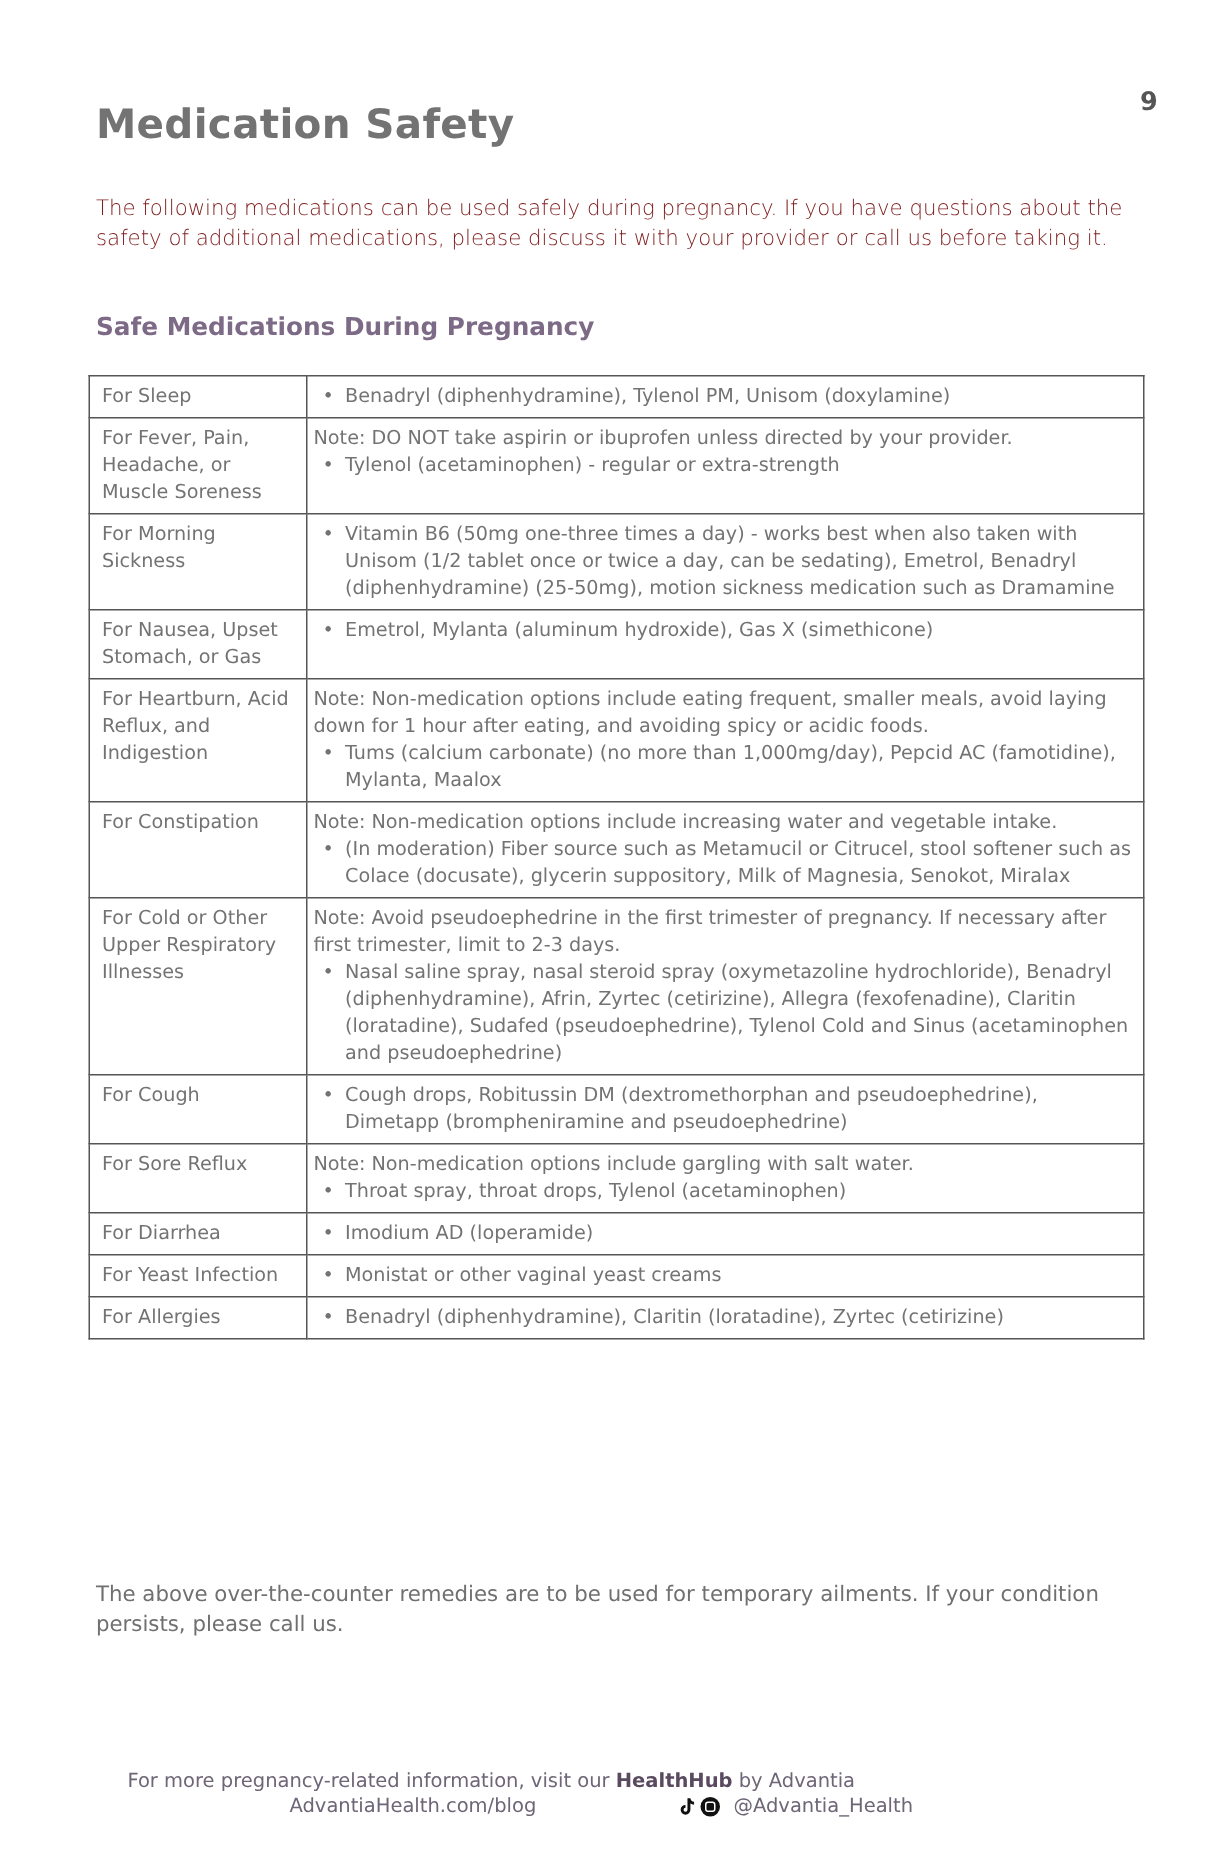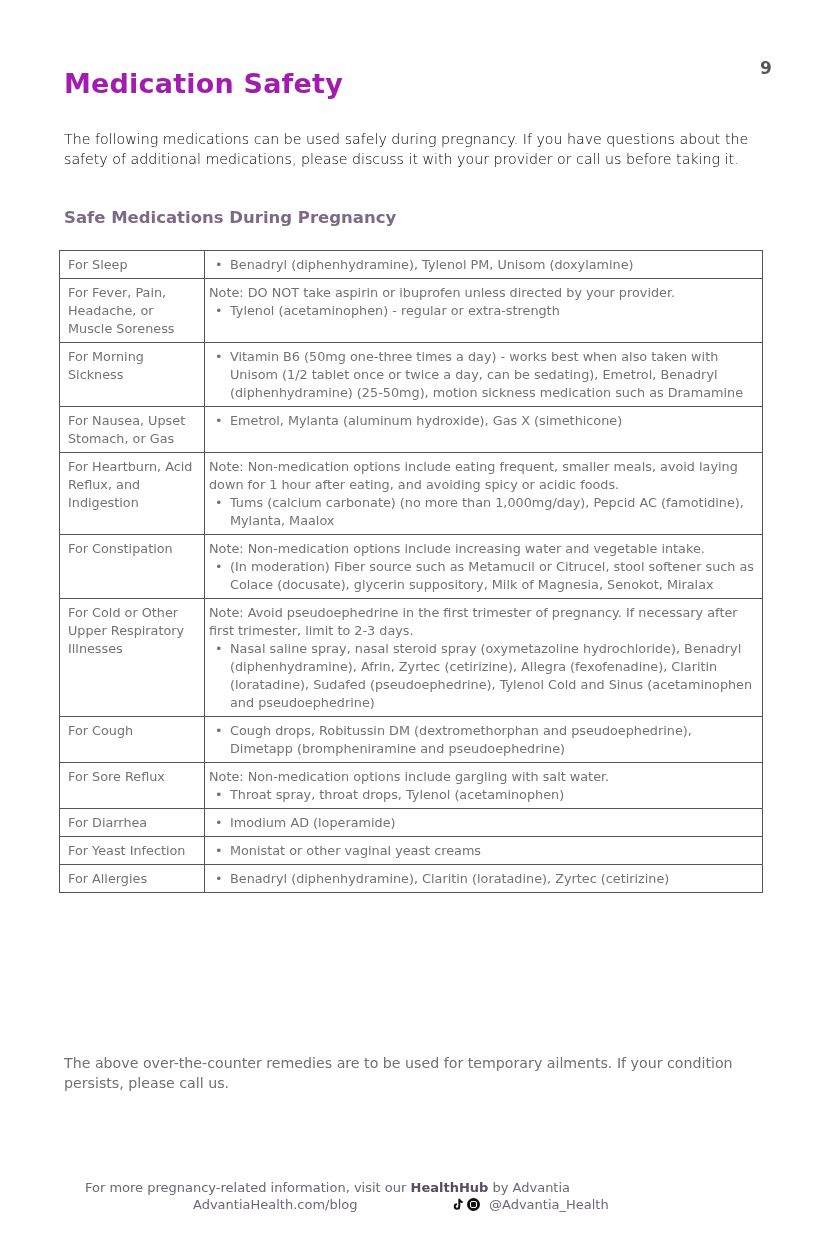--- a/index.html
+++ b/index.html
@@ -1,20 +1,20 @@
 <!DOCTYPE html>
 <html><head>
 <meta charset="utf-8">
 <style>
   html, body { margin: 0; padding: 0; background: #ffffff; }
   body { width: 821px; height: 1237px; position: relative; overflow: hidden;
          font-family: "DejaVu Sans", sans-serif; color: #6b6b6b; }
   .page-number { position: absolute; left: 760px; top: 58px; font-size: 17px; font-weight: bold; color: #555; }
-  .title { position: absolute; left: 64px; top: 68px; margin: 0; font-size: 27px; font-weight: bold; color: #a21caf; letter-spacing: 0.2px; }
-  .intro { position: absolute; left: 64px; top: 129px; width: 690px; margin: 0; font-size: 14.2px; line-height: 20px; color: #000000; font-weight: 300; }
+  .title { position: absolute; left: 64px; top: 68px; margin: 0; font-size: 27px; font-weight: bold; color: #737373; letter-spacing: 0.2px; }
+  .intro { position: absolute; left: 64px; top: 129px; width: 690px; margin: 0; font-size: 14.2px; line-height: 20px; color: #7f1d1d; font-weight: 300; }
   .subtitle { position: absolute; left: 64px; top: 208px; margin: 0; font-size: 16.5px; font-weight: bold; color: #7d6a86; }
   table.meds { position: absolute; left: 59px; top: 250px; width: 704px; border-collapse: collapse; font-size: 12.8px; color: #737373; }
   table.meds td { border: 1.5px solid #555; vertical-align: top; padding: 5px 8px 4px 8px; line-height: 18px; }
   table.meds td.cat { width: 128px; }
   table.meds td.items { padding-left: 4px; }
   .note { display: block; }
   .bullet-list { margin: 0; padding: 0; list-style: none; }
   .bullet-list li { position: relative; padding-left: 21px; }
   .bullet-list li::before { content: "•"; position: absolute; left: 6px; top: 0; }
   .closing { position: absolute; left: 64px; top: 1053px; width: 700px; margin: 0; font-size: 14.2px; line-height: 20px; color: #707070; font-weight: 400; }

